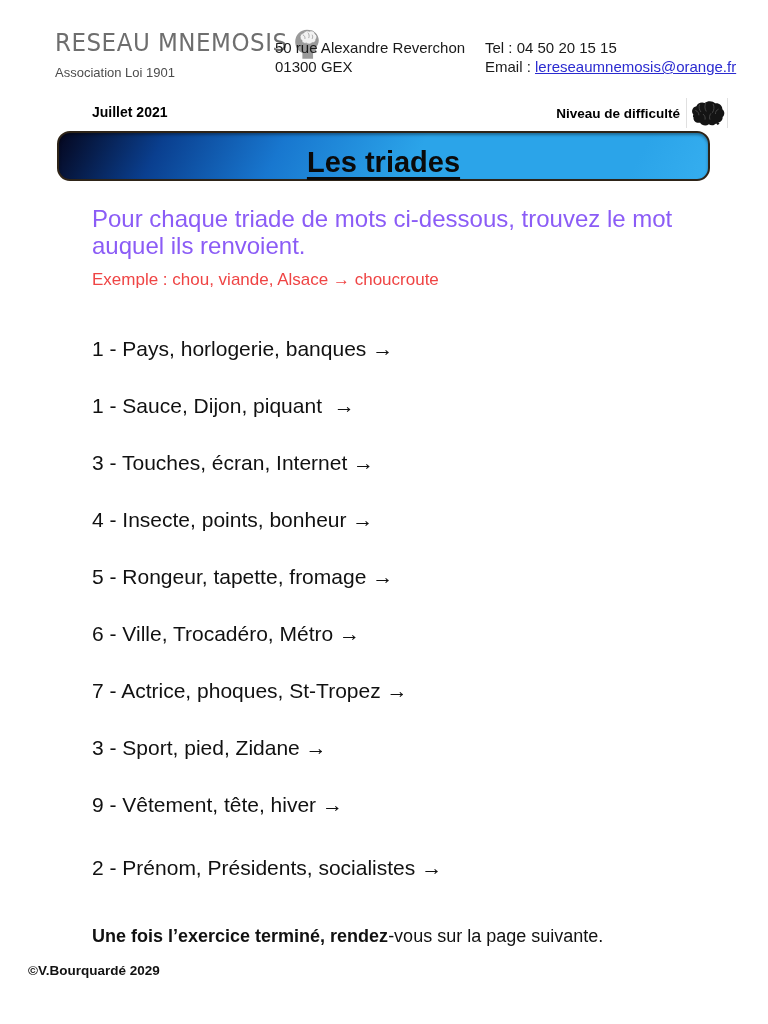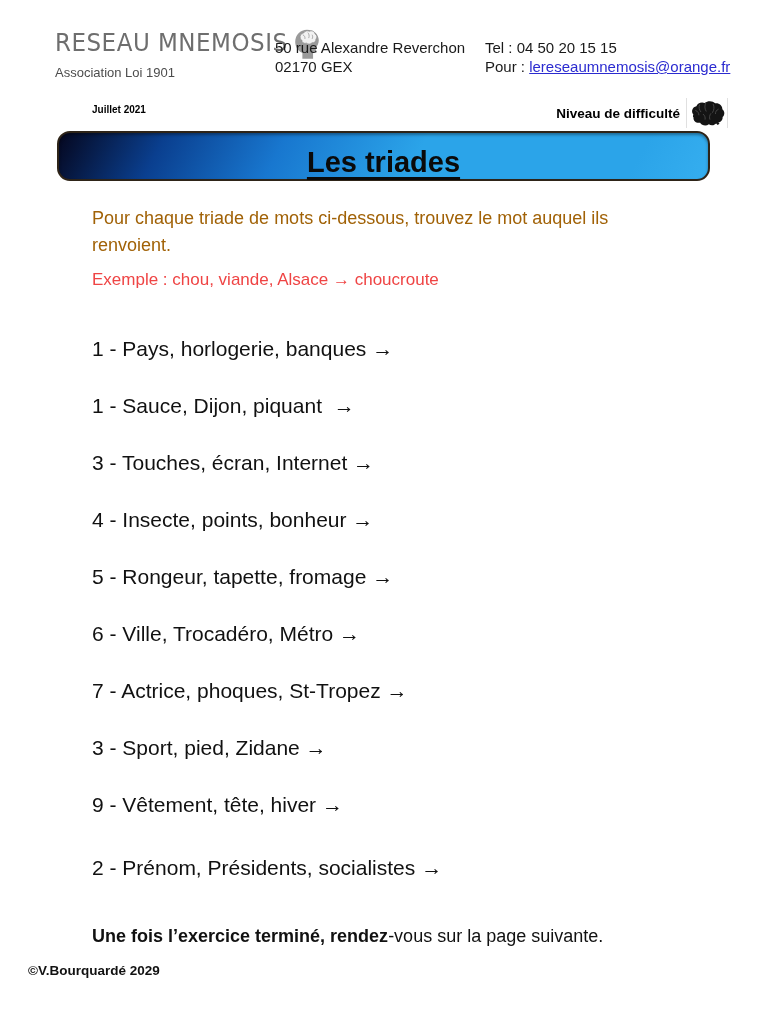--- a/index.html
+++ b/index.html
@@ -31,21 +31,21 @@
   .logo-icon { width: 30px; height: 32px; margin-top: -2px; }
   .logo-subtitle { font-size: 13px; color: #4c4c4c; margin-top: 5px; }
 
   .address-block { position: absolute; left: 275px; top: 38px; font-size: 15px; line-height: 19px; color: #1a1a1a; }
   .contact-block { position: absolute; left: 485px; top: 38px; font-size: 15px; line-height: 19px; color: #1a1a1a; }
   .email-line { white-space: nowrap; }
   .email-link { color: #2b2bd0; text-decoration: underline; cursor: pointer; }
 
   
   .meta-row { position: absolute; top: 96px; left: 0; width: 100%; height: 34px; }
-  .date-label { position: absolute; left: 92px; top: 8px; font-size: 10px; font-weight: bold; }
+  .date-label { position: absolute; left: 92px; top: 8px; font-size: 14px; font-weight: bold; }
   .difficulty-wrap { position: absolute; right: 40px; top: 0; display: flex; align-items: center; gap: 6px; height: 34px; }
   .difficulty-label { font-size: 13.5px; font-weight: bold; }
   .brain-badge { width: 42px; height: 30px; border-left: 1px solid #e0e0e0; border-right: 1px solid #e0e0e0; display: flex; align-items: center; justify-content: center; }
 
   
   .banner {
     position: absolute;
     left: 57px; top: 131px;
     width: 653px; height: 50px;
     border: 2px solid #2e2418;
@@ -58,21 +58,21 @@
     font-size: 29px;
     font-weight: bold;
     color: #0a0a0a;
     text-decoration: underline;
     text-decoration-thickness: 3px;
     text-underline-offset: 5px;
   }
 
   
   .content { position: absolute; left: 92px; top: 205px; width: 600px; }
-  .instruction { font-size: 18px; line-height: 27px; color: #a16207; }
+  .instruction { font-size: 24px; line-height: 27px; color: #8b5cf6; }
   .example { font-size: 17px; margin-top: 11px; color: #ef4444; }
   .triad-list { margin-top: 47px; }
   .triad-item { font-size: 21px; color: #111; margin-bottom: 33px; white-space: pre-wrap; }
   .triad-item.last { margin-top: 39px; }
   .closing { margin-top: 46px; font-size: 18px; color: #111; }
   .closing .bold { font-weight: bold; }
 
   
   .footer { position: absolute; left: 28px; top: 963px; font-size: 13.5px; font-weight: bold; color: #111; }
 </style>
@@ -91,26 +91,26 @@
             <path d="M9 12c-1-3 1.5-6 4-6 1-2.5 5-3.5 7-2 2.5-1.5 6 0 6.5 3 2.5 1 3 4.5 1 6.5 0.5 2.5-2 4.5-4.5 4-1.5 2-5 2-6.5 0.5-3 1-6-1-5.5-3.5-1.5-0.5-2-1.5-2-2.5z" fill="#f2f2f2" stroke="#8a8a8a" stroke-width="0.8"></path>
             <path d="M12 8c2 1 3 3 2.5 5M18 5.5c1.5 1.5 2 4 1 6.5M23 8c1 1.5 1 3.5 0 5" stroke="#8a8a8a" stroke-width="0.8" fill="none"></path>
           </svg>
         </span>
       </div>
       <div class="logo-subtitle">Association Loi 1901</div>
     </div>
 
     <div class="address-block">
       <div>50 rue Alexandre Reverchon</div>
-      <div>02170 GEX</div>
+      <div>01300 GEX</div>
     </div>
 
     <div class="contact-block">
       <div>Tel : 04 50 20 15 15</div>
-      <div class="email-line"><span>Pour : </span><a class="email-link">lereseaumnemosis@orange.fr</a></div>
+      <div class="email-line"><span>Email : </span><a class="email-link">lereseaumnemosis@orange.fr</a></div>
     </div>
   </div>
 
   <div class="meta-row">
     <span class="date-label">Juillet 2021</span>
     <div class="difficulty-wrap">
       <span class="difficulty-label">Niveau de difficulté</span>
       <span class="brain-badge">
         <svg viewBox="0 0 64 44" width="40" height="28">
           <path d="M10 24c-4-5-1-12 5-13 1.5-5 8.5-7.5 13.5-5 4.5-4 13-3.5 16.5 0.5 6-1 12 3.5 11.5 9.5 4 3 4.5 9 0.5 12.5 0.5 5.5-4 9.5-9.5 9-2.5 4-8.5 5.5-12.5 2.5-4.5 3.5-11.5 2-14-2.5-6 1.5-11.5-3-10.5-8.5-1-1-1.5-2.5-0.5-4z" fill="#141414"></path>

